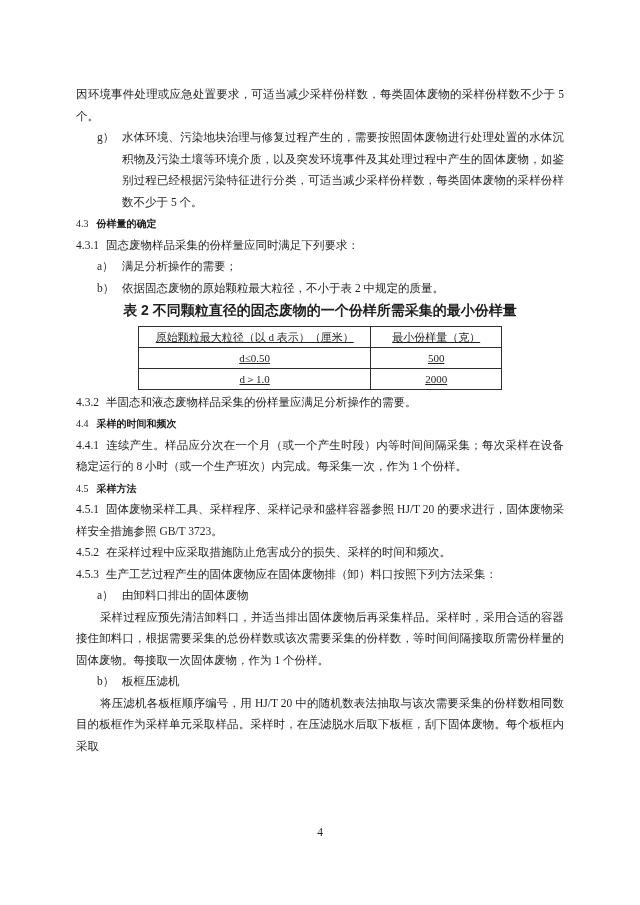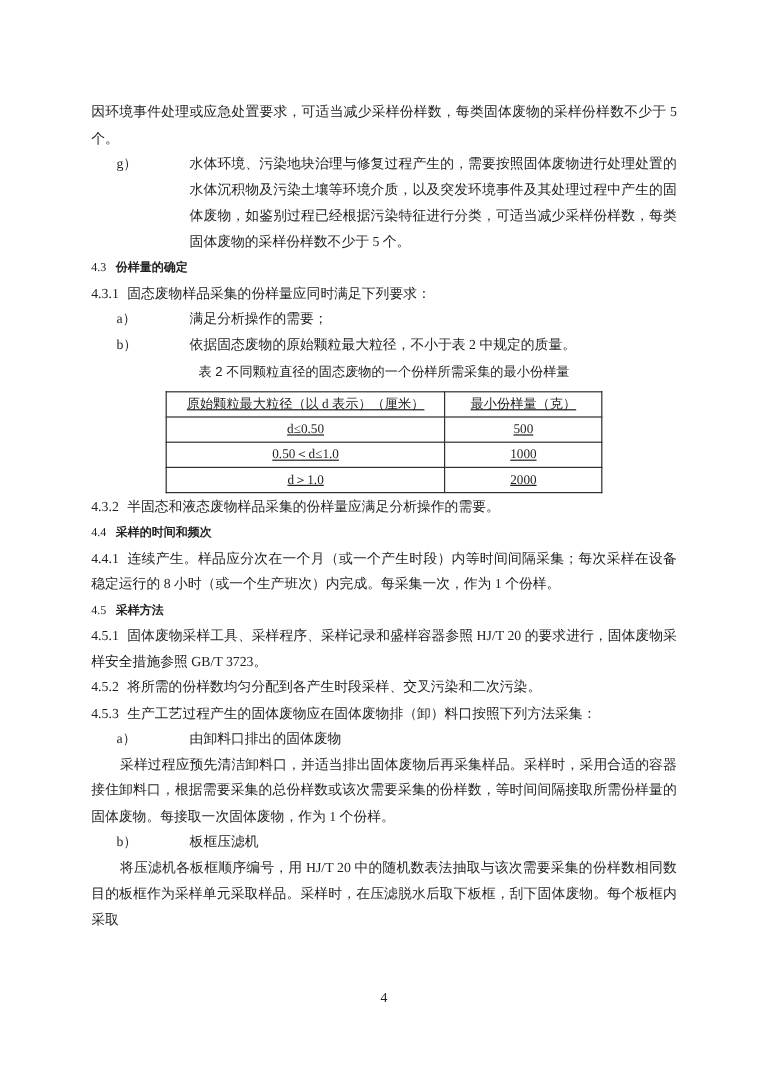--- a/index.html
+++ b/index.html
@@ -40,29 +40,29 @@
   h2.sec-heading .sec-num { margin-right: 8px; }
   h2.sec-heading .sec-title {
     font-family: "Liberation Sans", "DejaVu Sans", sans-serif;
     font-weight: bold;
   }
   
   .hang-cont { margin-left: 46px; }
   
   .list-item { display: flex; }
   .li-label { flex: none; width: 25px; margin-left: 21px; }
-  .li-text  { flex: 1; text-align: justify; margin-left: 36px; }
+  .li-text  { flex: 1; text-align: justify; }
   
   .indent2 { text-indent: 24px; }
   
   .table-title {
     text-align: center;
     font-family: "Liberation Sans", "DejaVu Sans", sans-serif;
-    font-weight: normal;
-    font-size: 11px;
+    font-weight: bold;
+    font-size: 14px;
     margin: 1px 0 4px 0 !important;
   }
   table.t2 {
     border-collapse: collapse;
     table-layout: fixed;
     width: 364px;
     margin: 0 auto 2px auto;
     text-decoration: underline;
   }
   table.t2 col.c1 { width: 64%; }
@@ -128,24 +128,20 @@
       <tbody>
         <tr>
           <th>原始颗粒最大粒径（以 d 表示）（厘米）</th>
           <th>最小份样量（克）</th>
         </tr>
         <tr>
           <td>d≤0.50</td>
           <td>500</td>
         </tr>
         <tr>
-          <td>0.50＜d≤1.0</td>
-          <td>1000</td>
-        </tr>
-        <tr>
           <td>d＞1.0</td>
           <td>2000</td>
         </tr>
       </tbody>
     </table>
 
     <p>
       <span class="clause-num">4.3.2</span><span>半固态和液态废物样品采集的份样量应满足分析操作的需要。</span>
     </p>
 
@@ -160,21 +156,21 @@
 
     <h2 class="sec-heading">
       <span class="sec-num">4.5</span><span class="sec-title">采样方法</span>
     </h2>
 
     <p>
       <span class="clause-num">4.5.1</span><span>固体废物采样工具、采样程序、采样记录和盛样容器参照 HJ/T 20 的要求进行，固体废物采样安全措施参照 GB/T 3723。</span>
     </p>
 
     <p>
-      <span class="clause-num">4.5.2</span><span>将所需的份样数均匀分配到各产生时段采样、交叉污染和二次污染。</span>
+      <span class="clause-num">4.5.2</span><span>在采样过程中应采取措施防止危害成分的损失、采样的时间和频次。</span>
     </p>
 
     <p>
       <span class="clause-num">4.5.3</span><span>生产工艺过程产生的固体废物应在固体废物排（卸）料口按照下列方法采集：</span>
     </p>
 
     <div class="list-item">
       <span class="li-label">a）</span>
       <span class="li-text">由卸料口排出的固体废物</span>
     </div>

